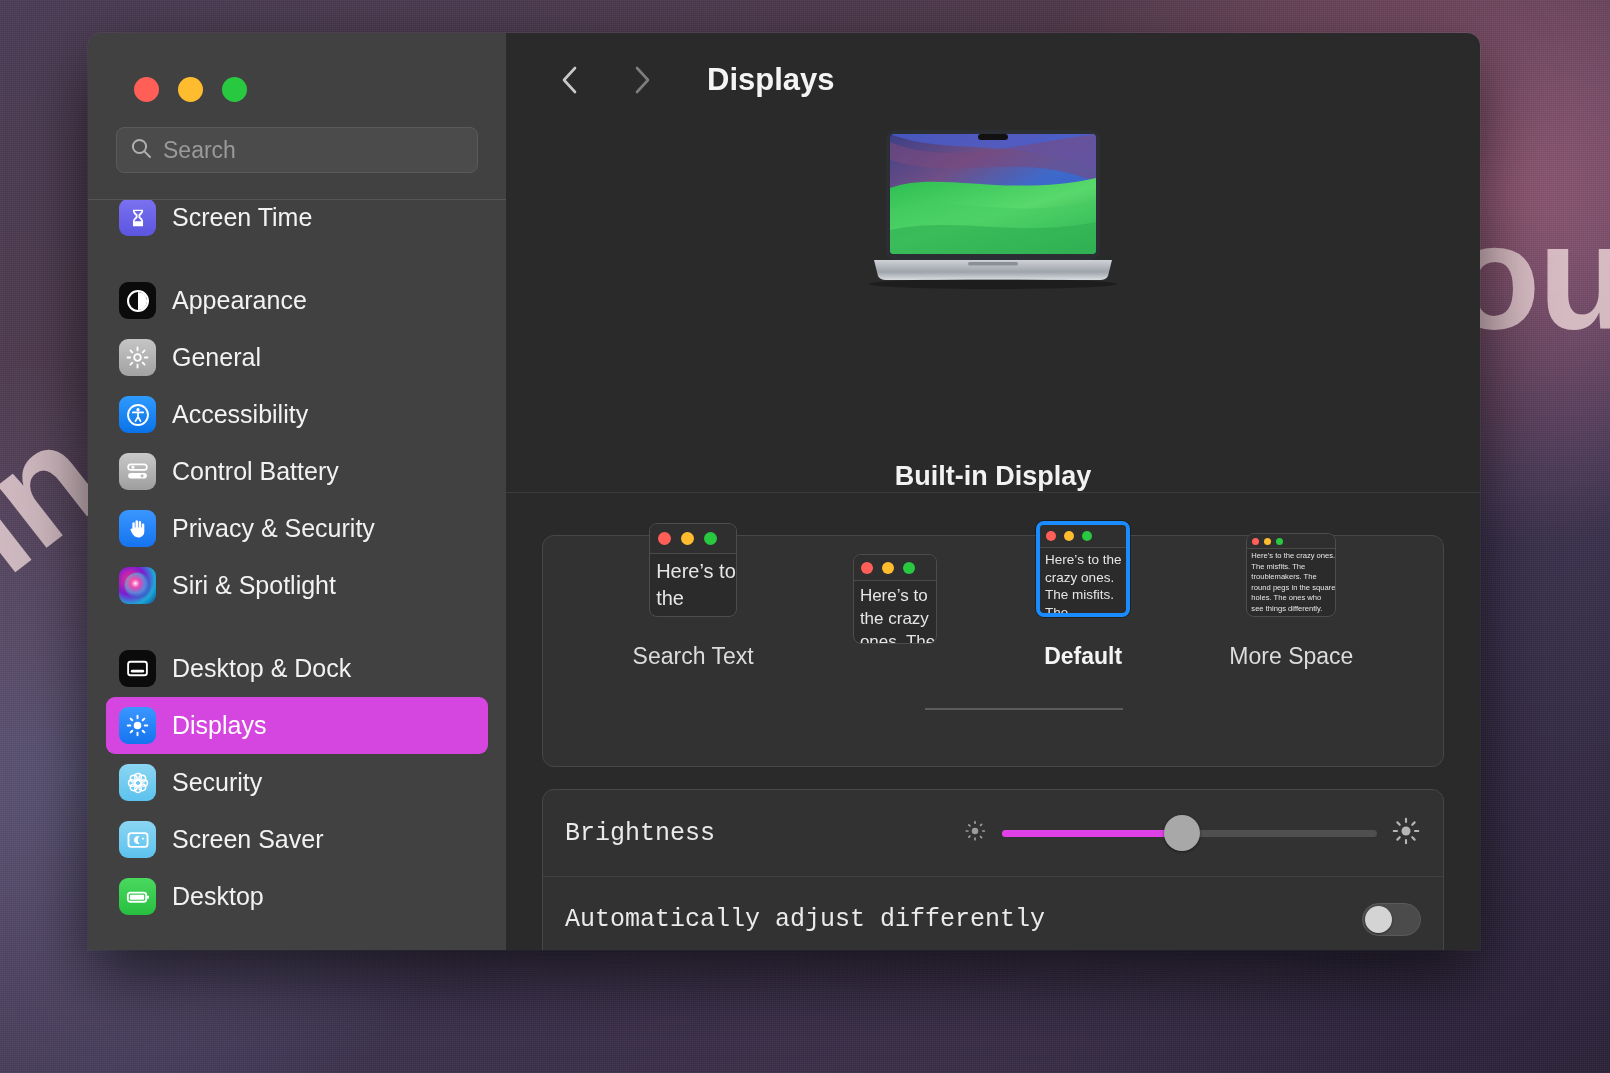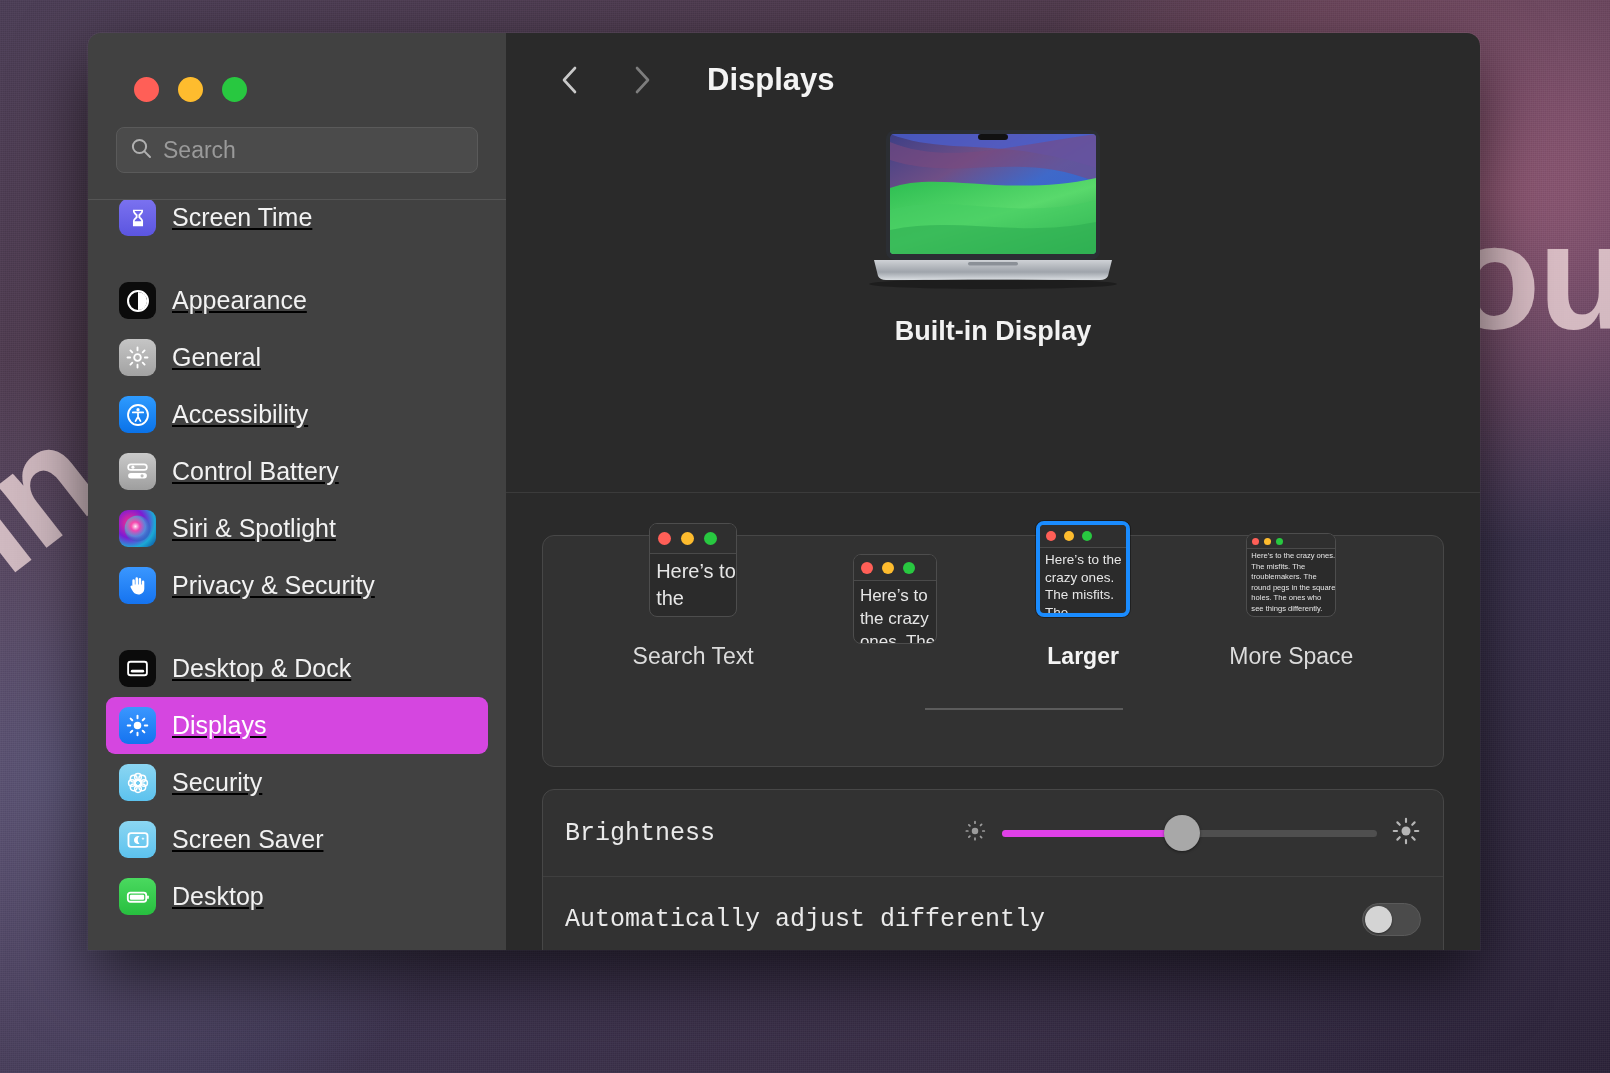--- a/index.html
+++ b/index.html
@@ -94,21 +94,20 @@
   }
   #search-input::placeholder { color: #9a9a9a; }
 
   #sidebar-scroll {
     margin-top: 26px;
     border-top: 1px solid #555555;
     flex: 1;
     overflow: hidden;
     padding-top: 0px;
     position: relative;
-    text-decoration: underline;
   }
   .nav-group { padding: 0 18px; }
   .nav-item {
     display: flex; align-items: center;
     gap: 16px;
     height: 57px;
     border-radius: 9px;
     padding: 0 13px;
     cursor: default;
   }
@@ -173,22 +172,22 @@
     flex: 1;
     overflow: hidden;
     position: relative;
   }
 
   
   #hero {
     height: 367px;
     border-bottom: 1px solid #3b3b3b;
     display: flex; flex-direction: column;
-    align-items: center; justify-content: flex-start;
-    gap: 0;
+    align-items: center; justify-content: space-between;
+    gap: 6px;
   }
   #laptop { width: 250px; }
   #display-name {
     font-size: 27px; font-weight: 700;
     color: #f2f2f2;
     margin-top: 22px;
   }
 
   .card {
     margin: 42px 36px 0 36px;
@@ -386,46 +385,46 @@
           <div class="nav-item">
             <span class="nav-icon ic-control">
               <svg width="25" height="25" viewBox="0 0 24 24">
                 <rect x="3" y="5.2" width="18" height="5.3" rx="2.65" fill="none" stroke="#fff" stroke-width="1.6"></rect>
                 <circle cx="7.6" cy="7.85" r="1.5" fill="#fff"></circle>
                 <rect x="3" y="13.5" width="18" height="5.3" rx="2.65" fill="#fff"></rect>
                 <circle cx="16.4" cy="16.15" r="1.5" fill="#bbb"></circle>
               </svg>
             </span>
             <span class="nav-label">Control Battery</span>
+          </div>
+
+          <div class="nav-item">
+            <span class="nav-icon ic-privacy">
+              <svg width="23" height="23" viewBox="0 0 24 24" fill="#fff">
+                <path d="M6.6 12.4V6.8a1.3 1.3 0 012.6 0v4.1h.7V4.6a1.3 1.3 0 012.6 0v6.3h.7V5.4a1.3 1.3 0 112.6 0v5.5h.7V8.2a1.3 1.3 0 112.6 0v6.9c0 3.7-2.6 6.3-6.2 6.3-3.4 0-5.2-1.8-6.6-4.6l-1.4-2.8a1.25 1.25 0 011.9-1.6z"></path>
+              </svg>
+            </span>
+            <span class="nav-label">Privacy &amp; Security</span>
           </div>
 
           <div class="nav-item">
             <span class="nav-icon ic-siri">
               <svg width="37" height="37" viewBox="0 0 37 37">
                 <defs>
                   <radialGradient id="siriG" cx="42%" cy="42%" r="62%">
                     <stop offset="0%" stop-color="#ffffff" stop-opacity="0.95"></stop>
                     <stop offset="28%" stop-color="#ff4fb0" stop-opacity="0.75"></stop>
                     <stop offset="62%" stop-color="#3fd6e0" stop-opacity="0.55"></stop>
                     <stop offset="100%" stop-color="#1030a0" stop-opacity="0.25"></stop>
                   </radialGradient>
                 </defs>
                 <circle cx="18.5" cy="18.5" r="13" fill="url(#siriG)"></circle>
               </svg>
             </span>
             <span class="nav-label">Siri &amp; Spotlight</span>
-          </div>
-
-          <div class="nav-item">
-            <span class="nav-icon ic-privacy">
-              <svg width="23" height="23" viewBox="0 0 24 24" fill="#fff">
-                <path d="M6.6 12.4V6.8a1.3 1.3 0 012.6 0v4.1h.7V4.6a1.3 1.3 0 012.6 0v6.3h.7V5.4a1.3 1.3 0 112.6 0v5.5h.7V8.2a1.3 1.3 0 112.6 0v6.9c0 3.7-2.6 6.3-6.2 6.3-3.4 0-5.2-1.8-6.6-4.6l-1.4-2.8a1.25 1.25 0 011.9-1.6z"></path>
-              </svg>
-            </span>
-            <span class="nav-label">Privacy &amp; Security</span>
           </div>
         </div>
 
         <div class="group-gap"></div>
 
         <div class="nav-group">
 
           <div class="nav-item">
             <span class="nav-icon ic-desktop">
               <svg width="25" height="25" viewBox="0 0 24 24">
@@ -577,21 +576,21 @@
 
             <div class="res-option">
               <div class="mini-win selected" style="width:94px;height:96px;">
                 <div class="mini-bar" style="height:23px;padding:0 6px;gap:8px;">
                   <span class="mini-dot" style="width:10px;height:10px;background:#ff5f57;"></span>
                   <span class="mini-dot" style="width:10px;height:10px;background:#febc2e;"></span>
                   <span class="mini-dot" style="width:10px;height:10px;background:#28c840;"></span>
                 </div>
                 <div class="mini-text" style="font-size:13.5px;line-height:17.5px;padding:3px 0 0 5px;height:66px;">Here’s to the crazy ones. The misfits. The troublemakers. The round pegs in the square holes. The ones who see things differently. They’re not fond of rules. And they have no respect for the status quo.</div>
               </div>
-              <div class="res-label bold">Larger</div>
+              <div class="res-label bold">Default</div>
             </div>
 
             <div class="res-option">
               <div class="mini-win" style="width:90px;height:84px;">
                 <div class="mini-bar" style="height:15px;padding:0 5px;gap:5px;">
                   <span class="mini-dot" style="width:7px;height:7px;background:#ff5f57;"></span>
                   <span class="mini-dot" style="width:7px;height:7px;background:#febc2e;"></span>
                   <span class="mini-dot" style="width:7px;height:7px;background:#28c840;"></span>
                 </div>
                 <div class="mini-text" style="font-size:7.6px;line-height:10.6px;padding:2px 0 0 4px;height:67px;">Here’s to the crazy ones. The misfits. The troublemakers. The round pegs in the square holes. The ones who see things differently. They’re not fond of rules. And they have no respect for the status quo. You can quote them, disagree with them, glorify or vilify them. About the only thing you can’t do is ignore them. Because they change things.</div>

